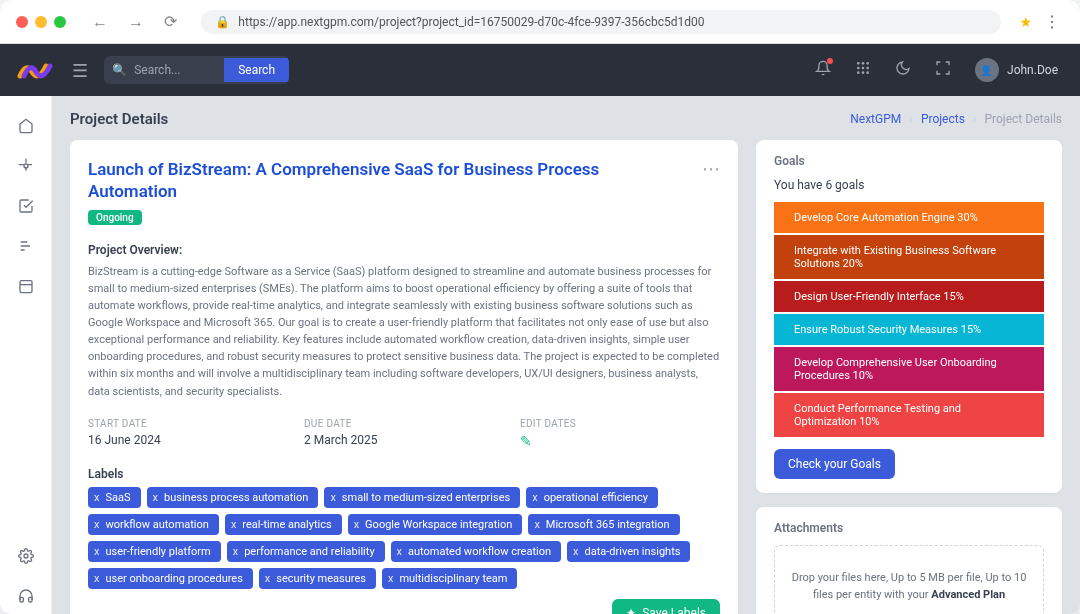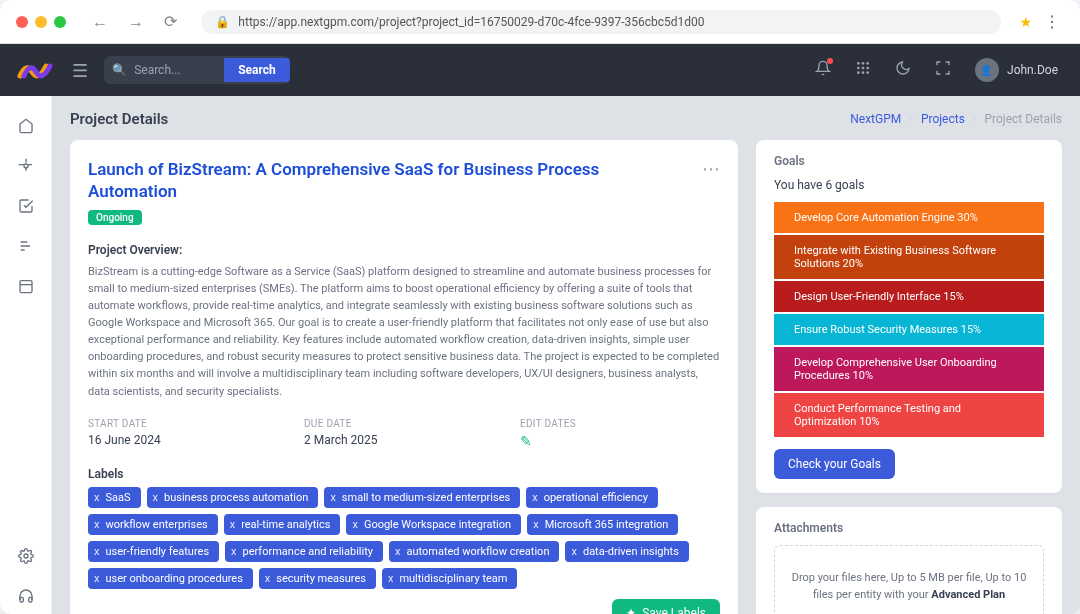--- a/index.html
+++ b/index.html
@@ -19,21 +19,21 @@
 
 .app-topbar { background: #2b2f3a; height: 52px; display: flex; align-items: center; padding: 0 16px; gap: 12px; }
 .logo { width: 40px; height: 32px; display: flex; align-items: center; }
 .logo svg { width: 100%; }
 .hamburger { color: #9ca3af; font-size: 18px; cursor: pointer; padding: 4px; }
 .search-wrap { display: flex; align-items: center; background: #3a3f4d; border-radius: 6px; overflow: hidden; }
 .search-input { background: transparent; border: none; color: #fff; padding: 7px 10px 7px 30px; font-size: 12px; width: 120px; outline: none; }
 .search-input::placeholder { color: #9ca3af; }
 .search-input-wrap { position: relative; }
 .search-input-wrap .sicon { position: absolute; left: 8px; top: 50%; transform: translateY(-50%); color: #9ca3af; font-size: 12px; }
-.search-btn { background: #3b5bdb; color: #fff; border: none; padding: 5px 14px; font-size: 12px; cursor: pointer; font-weight: bold; }
+.search-btn { background: #3b5bdb; color: #fff; border: none; padding: 5px 14px; font-size: 12px; cursor: pointer; }
 .topbar-spacer { flex: 1; }
 .topbar-icon { color: #9ca3af; cursor: pointer; padding: 6px; font-size: 16px; position: relative; }
 .notif-dot { position: absolute; top: 4px; right: 4px; width: 6px; height: 6px; background: #ff4d4f; border-radius: 50%; }
 .user-chip { display: flex; align-items: center; gap: 8px; color: #d1d5db; font-size: 12px; cursor: pointer; padding: 4px 6px; }
 .avatar { width: 24px; height: 24px; border-radius: 50%; background: #6b7280; display: flex; align-items: center; justify-content: center; color: #fff; font-size: 10px; }
 
 .app-body { display: flex; }
 .sidebar { width: 52px; background: #fff; border-right: 1px solid #eef0f4; display: flex; flex-direction: column; align-items: center; padding: 12px 0; gap: 4px; }
 .sidebar-item { width: 36px; height: 36px; display: flex; align-items: center; justify-content: center; color: #6b7280; cursor: pointer; border-radius: 6px; font-size: 16px; }
 .sidebar-gap { flex: 1; }
@@ -260,37 +260,37 @@
                 <span class="label-chip">
                   <span class="label-x">x</span>
                   <span>small to medium-sized enterprises</span>
                 </span>
                 <span class="label-chip">
                   <span class="label-x">x</span>
                   <span>operational efficiency</span>
                 </span>
                 <span class="label-chip">
                   <span class="label-x">x</span>
-                  <span>workflow enterprises</span>
+                  <span>workflow automation</span>
                 </span>
                 <span class="label-chip">
                   <span class="label-x">x</span>
                   <span>real-time analytics</span>
                 </span>
                 <span class="label-chip">
                   <span class="label-x">x</span>
                   <span>Google Workspace integration</span>
                 </span>
                 <span class="label-chip">
                   <span class="label-x">x</span>
                   <span>Microsoft 365 integration</span>
                 </span>
                 <span class="label-chip">
                   <span class="label-x">x</span>
-                  <span>user-friendly features</span>
+                  <span>user-friendly platform</span>
                 </span>
                 <span class="label-chip">
                   <span class="label-x">x</span>
                   <span>performance and reliability</span>
                 </span>
                 <span class="label-chip">
                   <span class="label-x">x</span>
                   <span>automated workflow creation</span>
                 </span>
                 <span class="label-chip">

